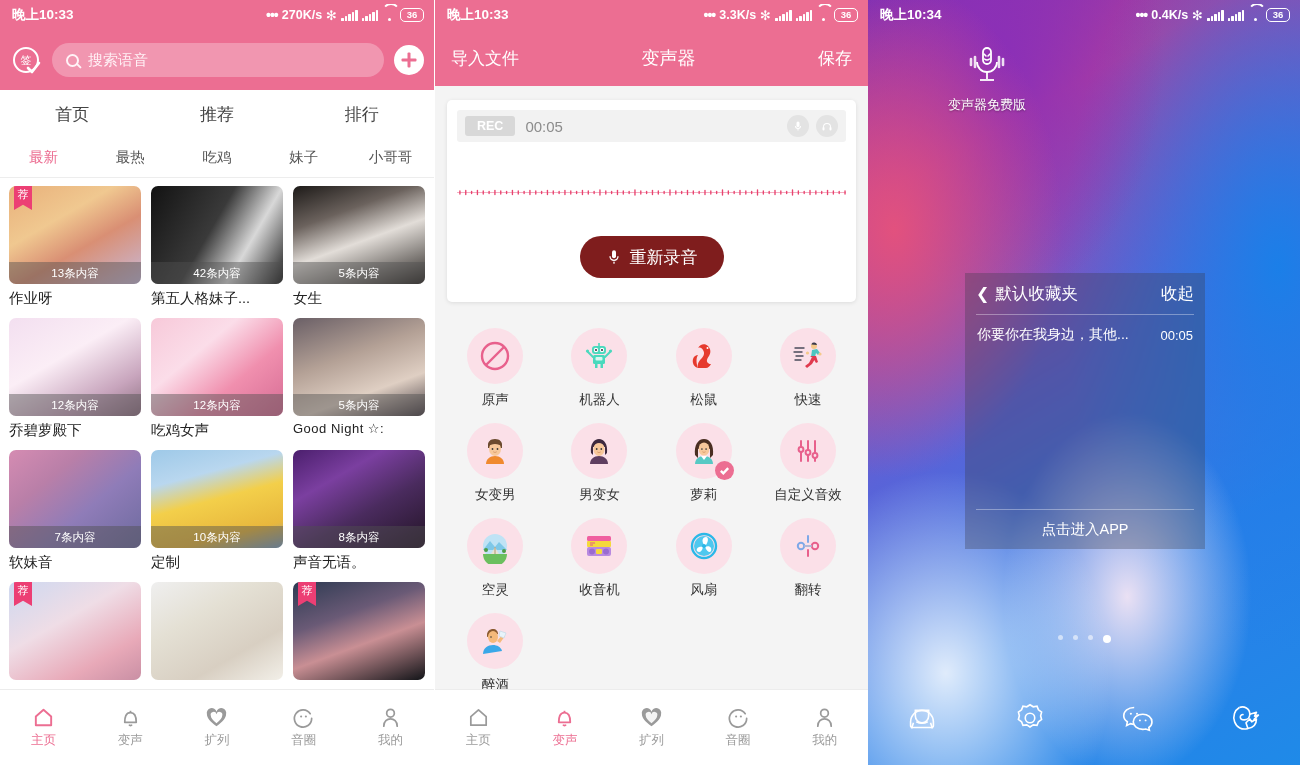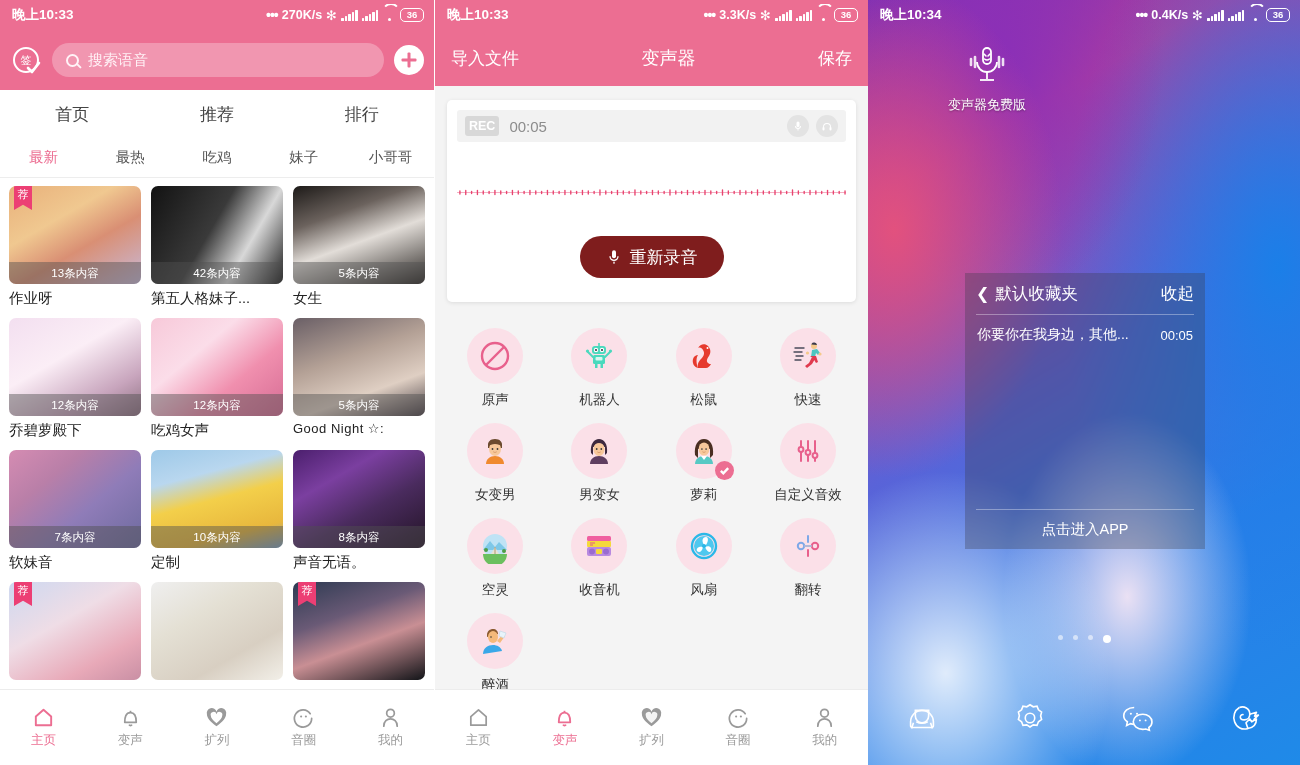--- a/index.html
+++ b/index.html
@@ -132,21 +132,21 @@
     justify-content: space-between; padding: 0 16px; color: #fff; }
   .p2head .t-left, .p2head .t-right { font-size: 17px; }
   .p2head .t-mid { font-size: 18px; font-weight: 500; }
 
   .reccard { margin: 14px 12px 0 12px; background: #fff; border-radius: 5px;
     box-shadow: 0 1px 4px rgba(0,0,0,0.10); height: 202px; position: relative;
     padding: 10px; }
   .recbar { height: 32px; background: #f2f2f2; border-radius: 3px;
     display:flex; align-items:center; padding: 0 8px; gap: 10px; }
   .recbadge { background: #d8d8d8; color: #fff; font-size: 12.5px;
-    padding: 3px 4px; border-radius: 3px; font-weight: bold; }
+    padding: 3px 12px; border-radius: 3px; font-weight: bold; }
   .rectime { color: #8c8c8c; font-size: 15px; }
   .recicons { margin-left: auto; display: flex; gap: 7px; }
   .recicons span { width: 22px; height: 22px; border-radius: 50%;
     background: #e3e3e3; display:flex; align-items:center; justify-content:center; }
   .recicons svg { width: 12px; height: 12px; fill: #fff; }
   .wave { position: absolute; left: 10px; right: 10px; top: 82px; height: 7px; }
   .recbtn {
     position: absolute; left: 50%; transform: translateX(-50%); bottom: 24px;
     background: #7f1d1d; color: #fff; border-radius: 22px; height: 42px;
     display:flex; align-items:center; justify-content:center; gap: 8px;

